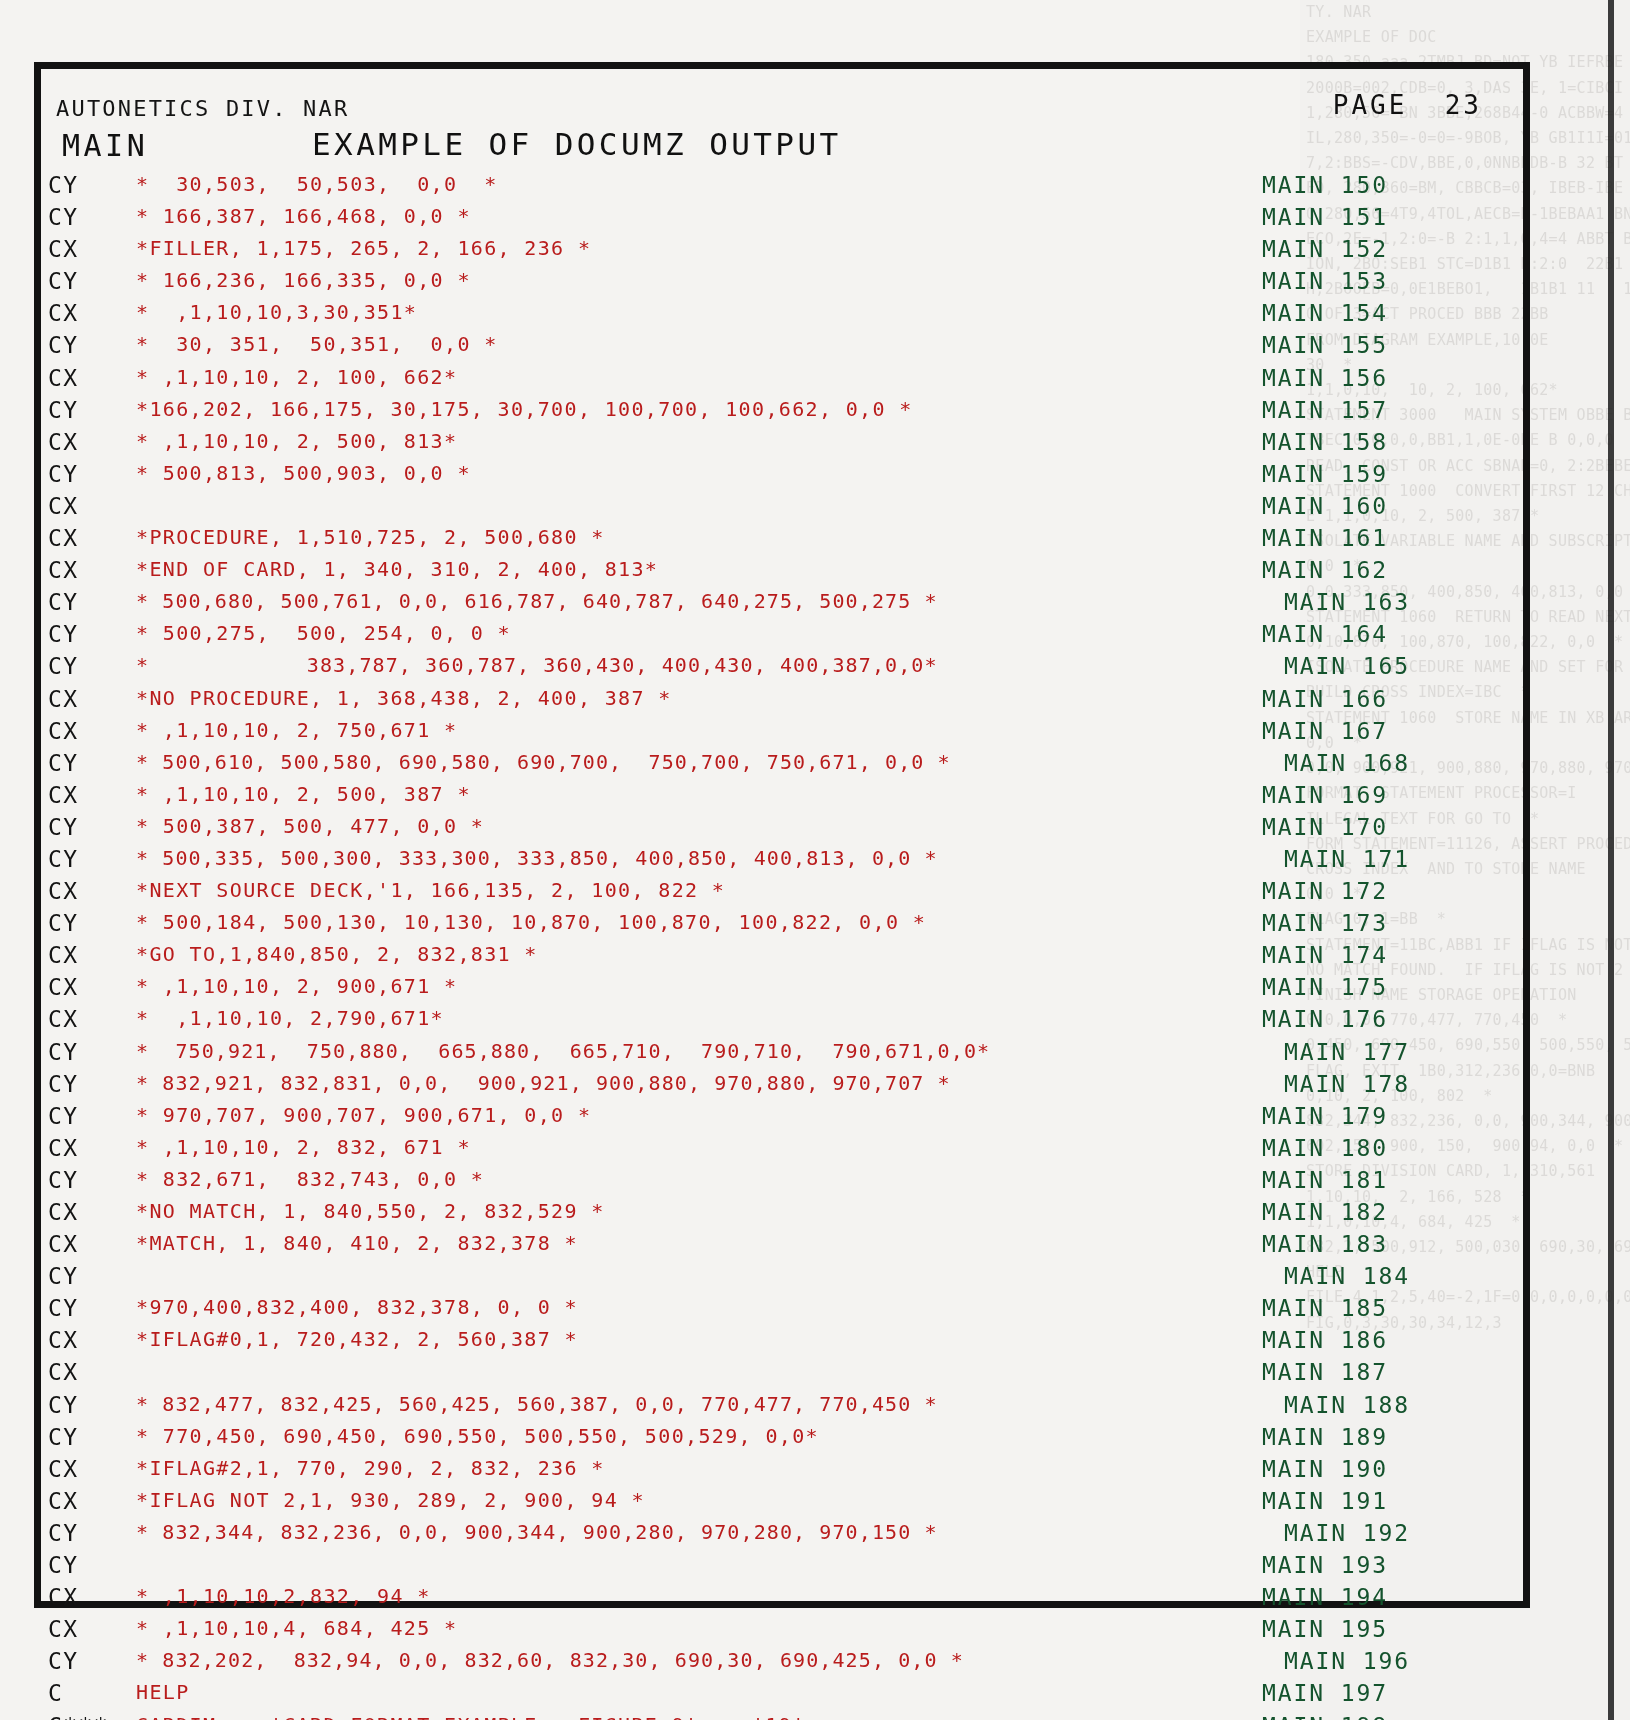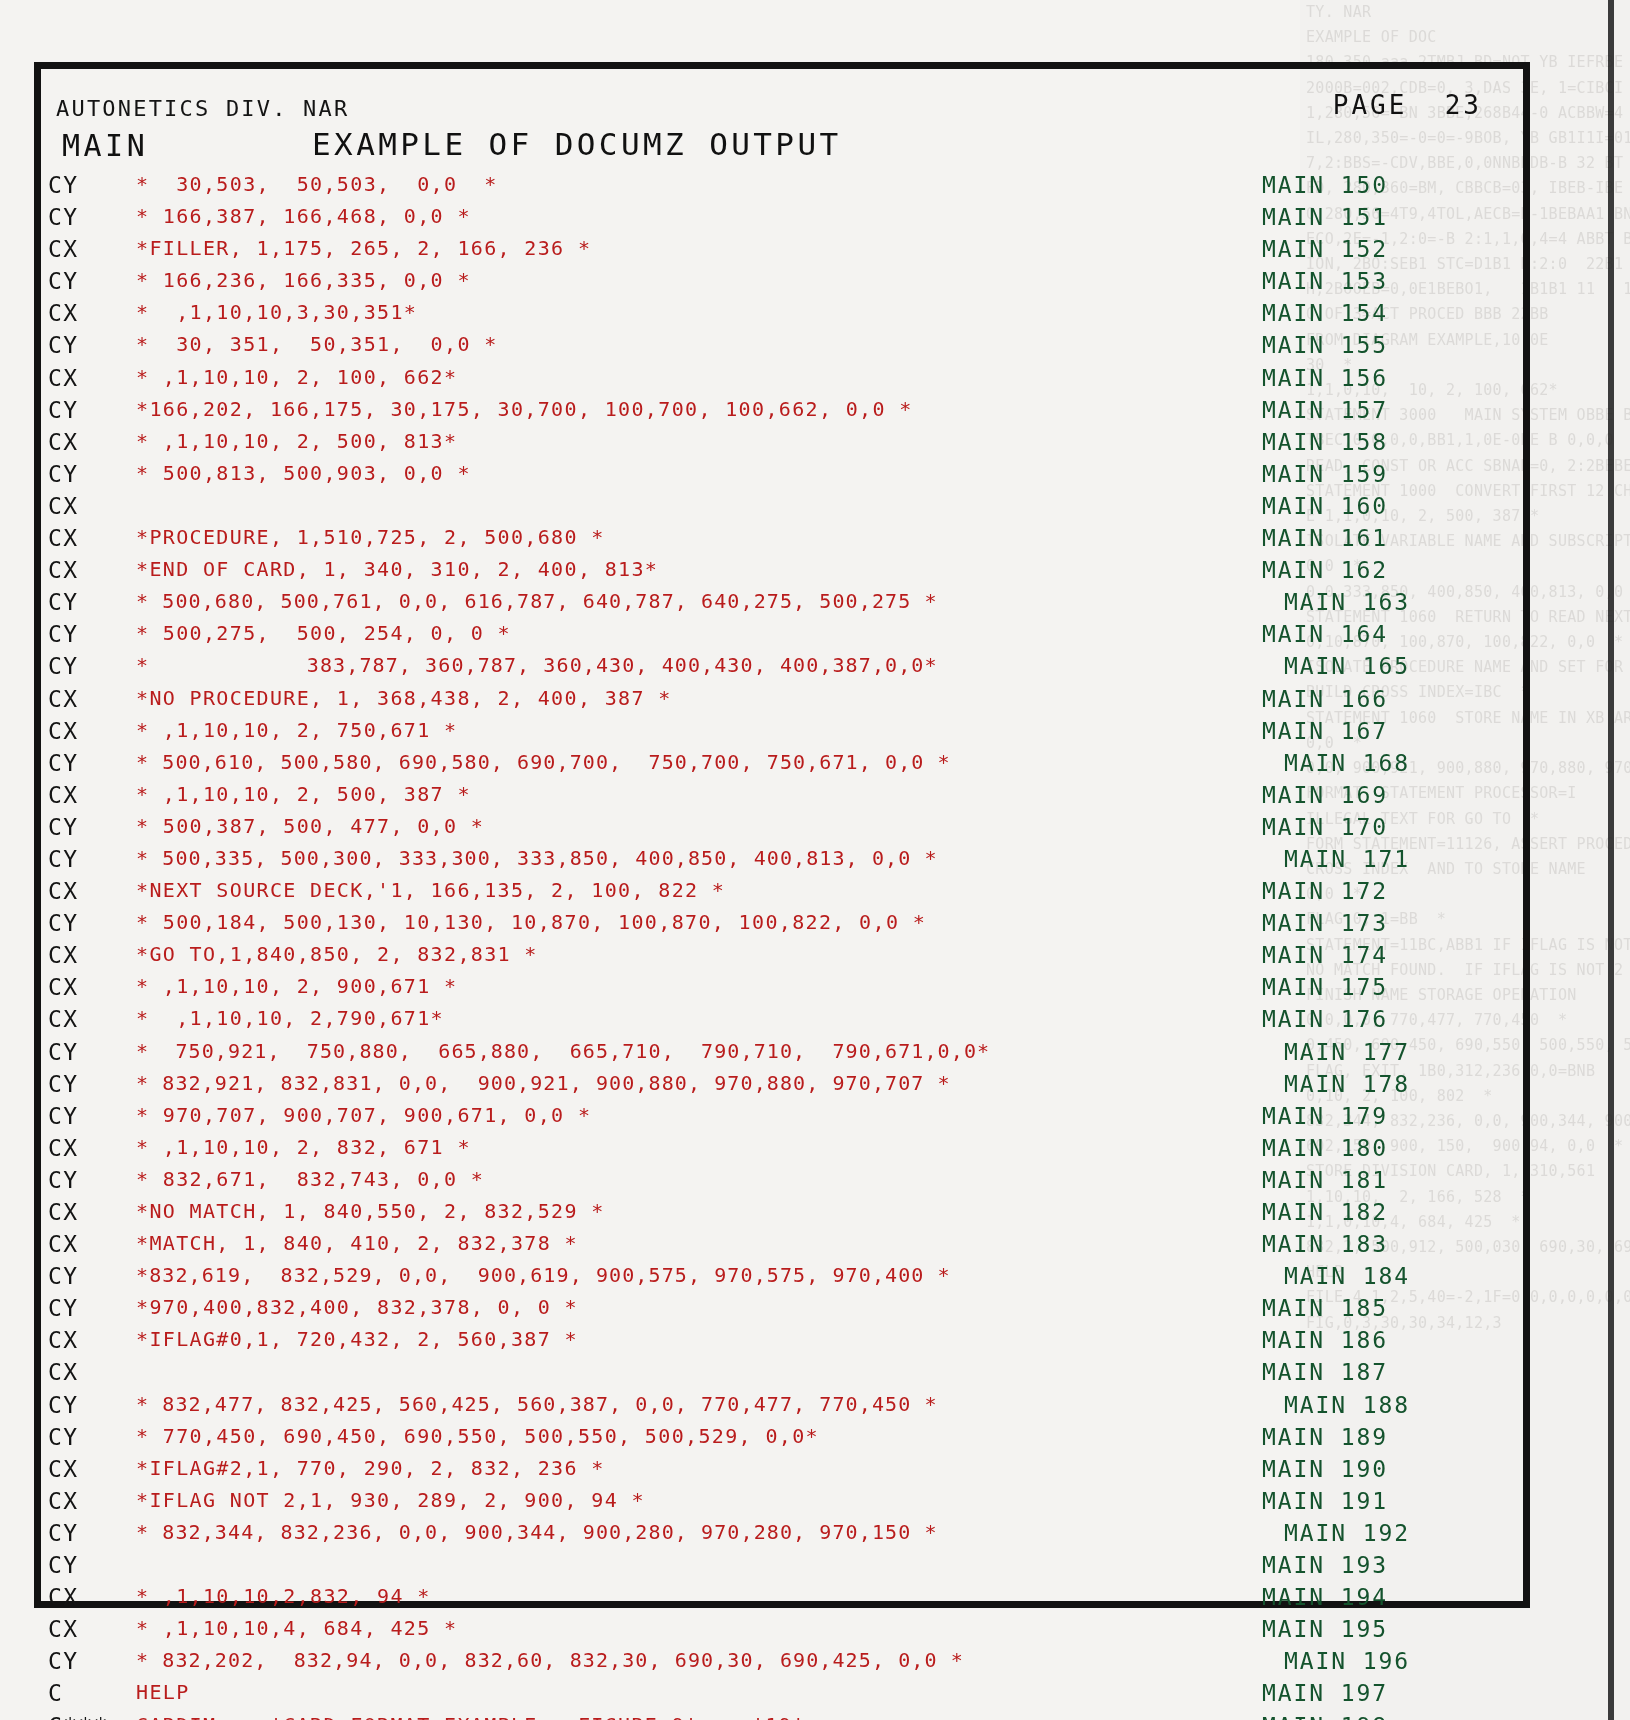--- a/index.html
+++ b/index.html
@@ -252,21 +252,21 @@
       <div class="row"><span class="cc">CX</span><span class="txt">*GO TO,1,840,850, 2, 832,831 *</span><span class="seq">MAIN 174</span></div>
       <div class="row"><span class="cc">CX</span><span class="txt">* ,1,10,10, 2, 900,671 *</span><span class="seq">MAIN 175</span></div>
       <div class="row"><span class="cc">CX</span><span class="txt">*  ,1,10,10, 2,790,671*</span><span class="seq">MAIN 176</span></div>
       <div class="row tight"><span class="cc">CY</span><span class="txt">*  750,921,  750,880,  665,880,  665,710,  790,710,  790,671,0,0*</span><span class="seq">MAIN 177</span></div>
       <div class="row tight"><span class="cc">CY</span><span class="txt">* 832,921, 832,831, 0,0,  900,921, 900,880, 970,880, 970,707 *</span><span class="seq">MAIN 178</span></div>
       <div class="row"><span class="cc">CY</span><span class="txt">* 970,707, 900,707, 900,671, 0,0 *</span><span class="seq">MAIN 179</span></div>
       <div class="row"><span class="cc">CX</span><span class="txt">* ,1,10,10, 2, 832, 671 *</span><span class="seq">MAIN 180</span></div>
       <div class="row"><span class="cc">CY</span><span class="txt">* 832,671,  832,743, 0,0 *</span><span class="seq">MAIN 181</span></div>
       <div class="row"><span class="cc">CX</span><span class="txt">*NO MATCH, 1, 840,550, 2, 832,529 *</span><span class="seq">MAIN 182</span></div>
       <div class="row"><span class="cc">CX</span><span class="txt">*MATCH, 1, 840, 410, 2, 832,378 *</span><span class="seq">MAIN 183</span></div>
-      <div class="row tight"><span class="cc">CY</span><span class="txt">*832,619,  832,529, 0,0,  900,619, 900,575, 970,575, 970,400 *</span><span class="seq">MAIN 184</span></div>
+      <div class="row tight"><span class="cc">CY</span><span class="seq">MAIN 184</span></div>
       <div class="row"><span class="cc">CY</span><span class="txt">*970,400,832,400, 832,378, 0, 0 *</span><span class="seq">MAIN 185</span></div>
       <div class="row"><span class="cc">CX</span><span class="txt">*IFLAG#0,1, 720,432, 2, 560,387 *</span><span class="seq">MAIN 186</span></div>
       <div class="row"><span class="cc">CX</span><span class="seq">MAIN 187</span></div>
       <div class="row tight"><span class="cc">CY</span><span class="txt">* 832,477, 832,425, 560,425, 560,387, 0,0, 770,477, 770,450 *</span><span class="seq">MAIN 188</span></div>
       <div class="row"><span class="cc">CY</span><span class="txt">* 770,450, 690,450, 690,550, 500,550, 500,529, 0,0*</span><span class="seq">MAIN 189</span></div>
       <div class="row"><span class="cc">CX</span><span class="txt">*IFLAG#2,1, 770, 290, 2, 832, 236 *</span><span class="seq">MAIN 190</span></div>
       <div class="row"><span class="cc">CX</span><span class="txt">*IFLAG NOT 2,1, 930, 289, 2, 900, 94 *</span><span class="seq">MAIN 191</span></div>
       <div class="row tight"><span class="cc">CY</span><span class="txt">* 832,344, 832,236, 0,0, 900,344, 900,280, 970,280, 970,150 * </span><span class="seq">MAIN 192</span></div>
       <div class="row"><span class="cc">CY</span><span class="seq">MAIN 193</span></div>
       <div class="row"><span class="cc">CX</span><span class="txt">* ,1,10,10,2,832, 94 *</span><span class="seq">MAIN 194</span></div>

